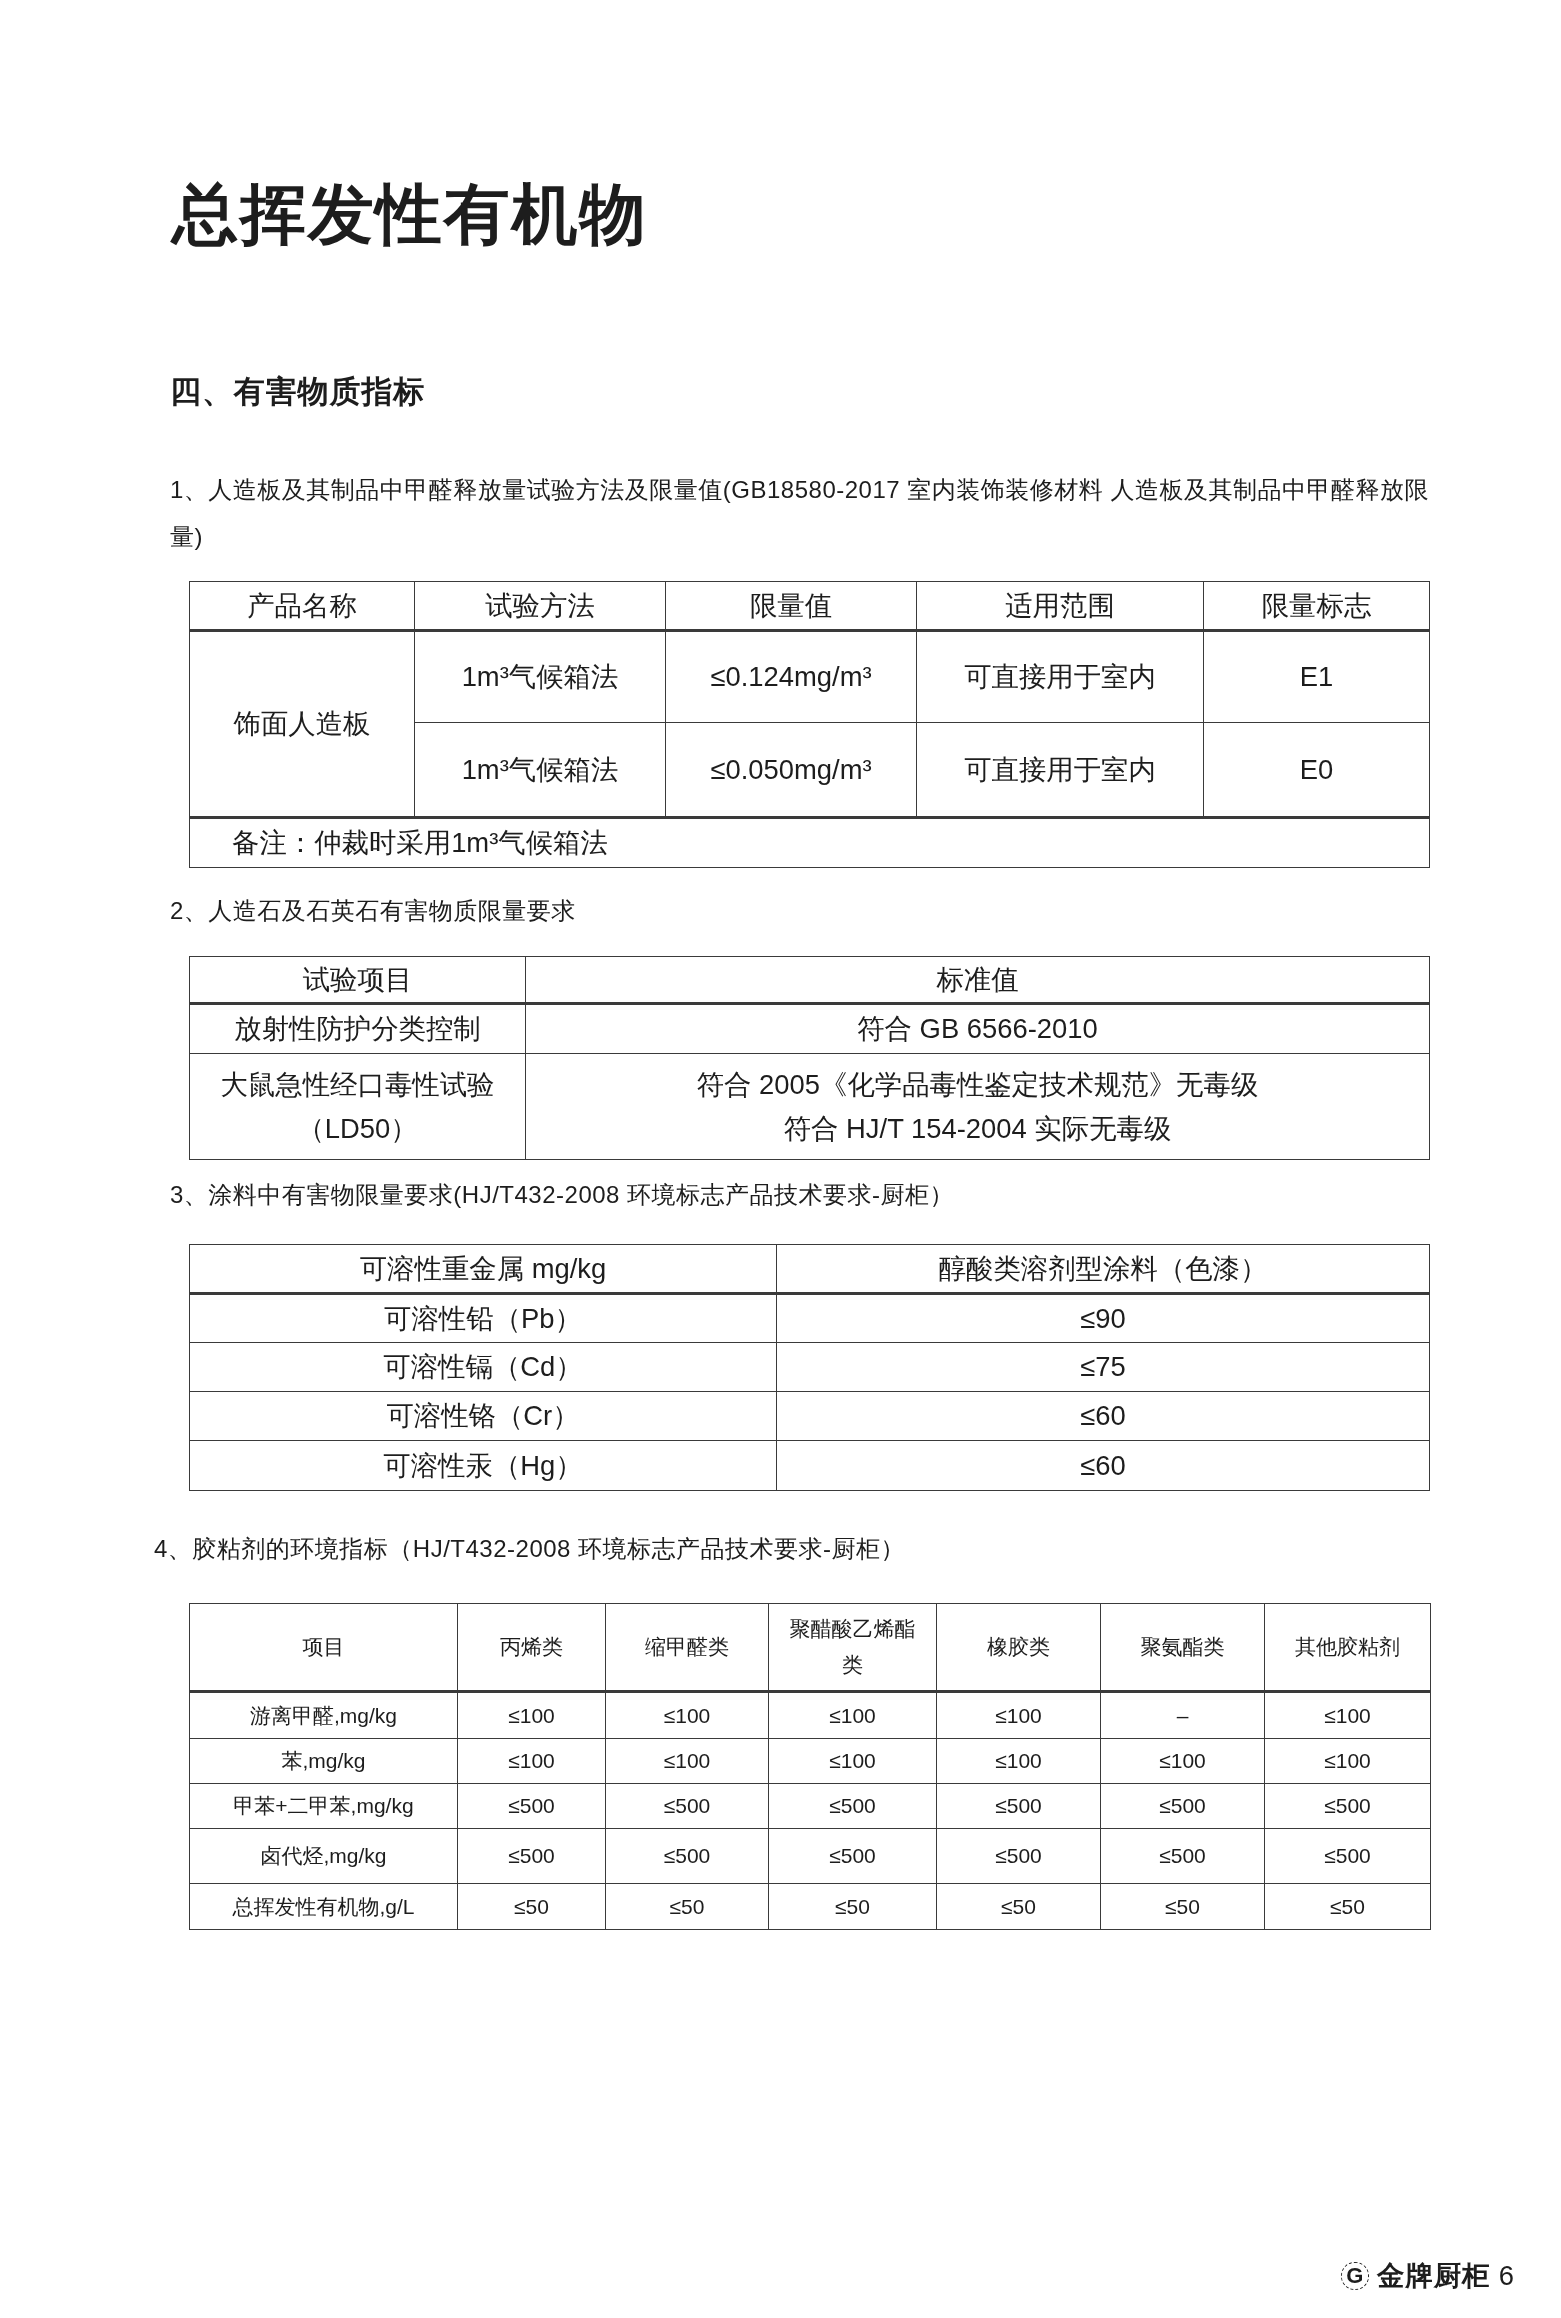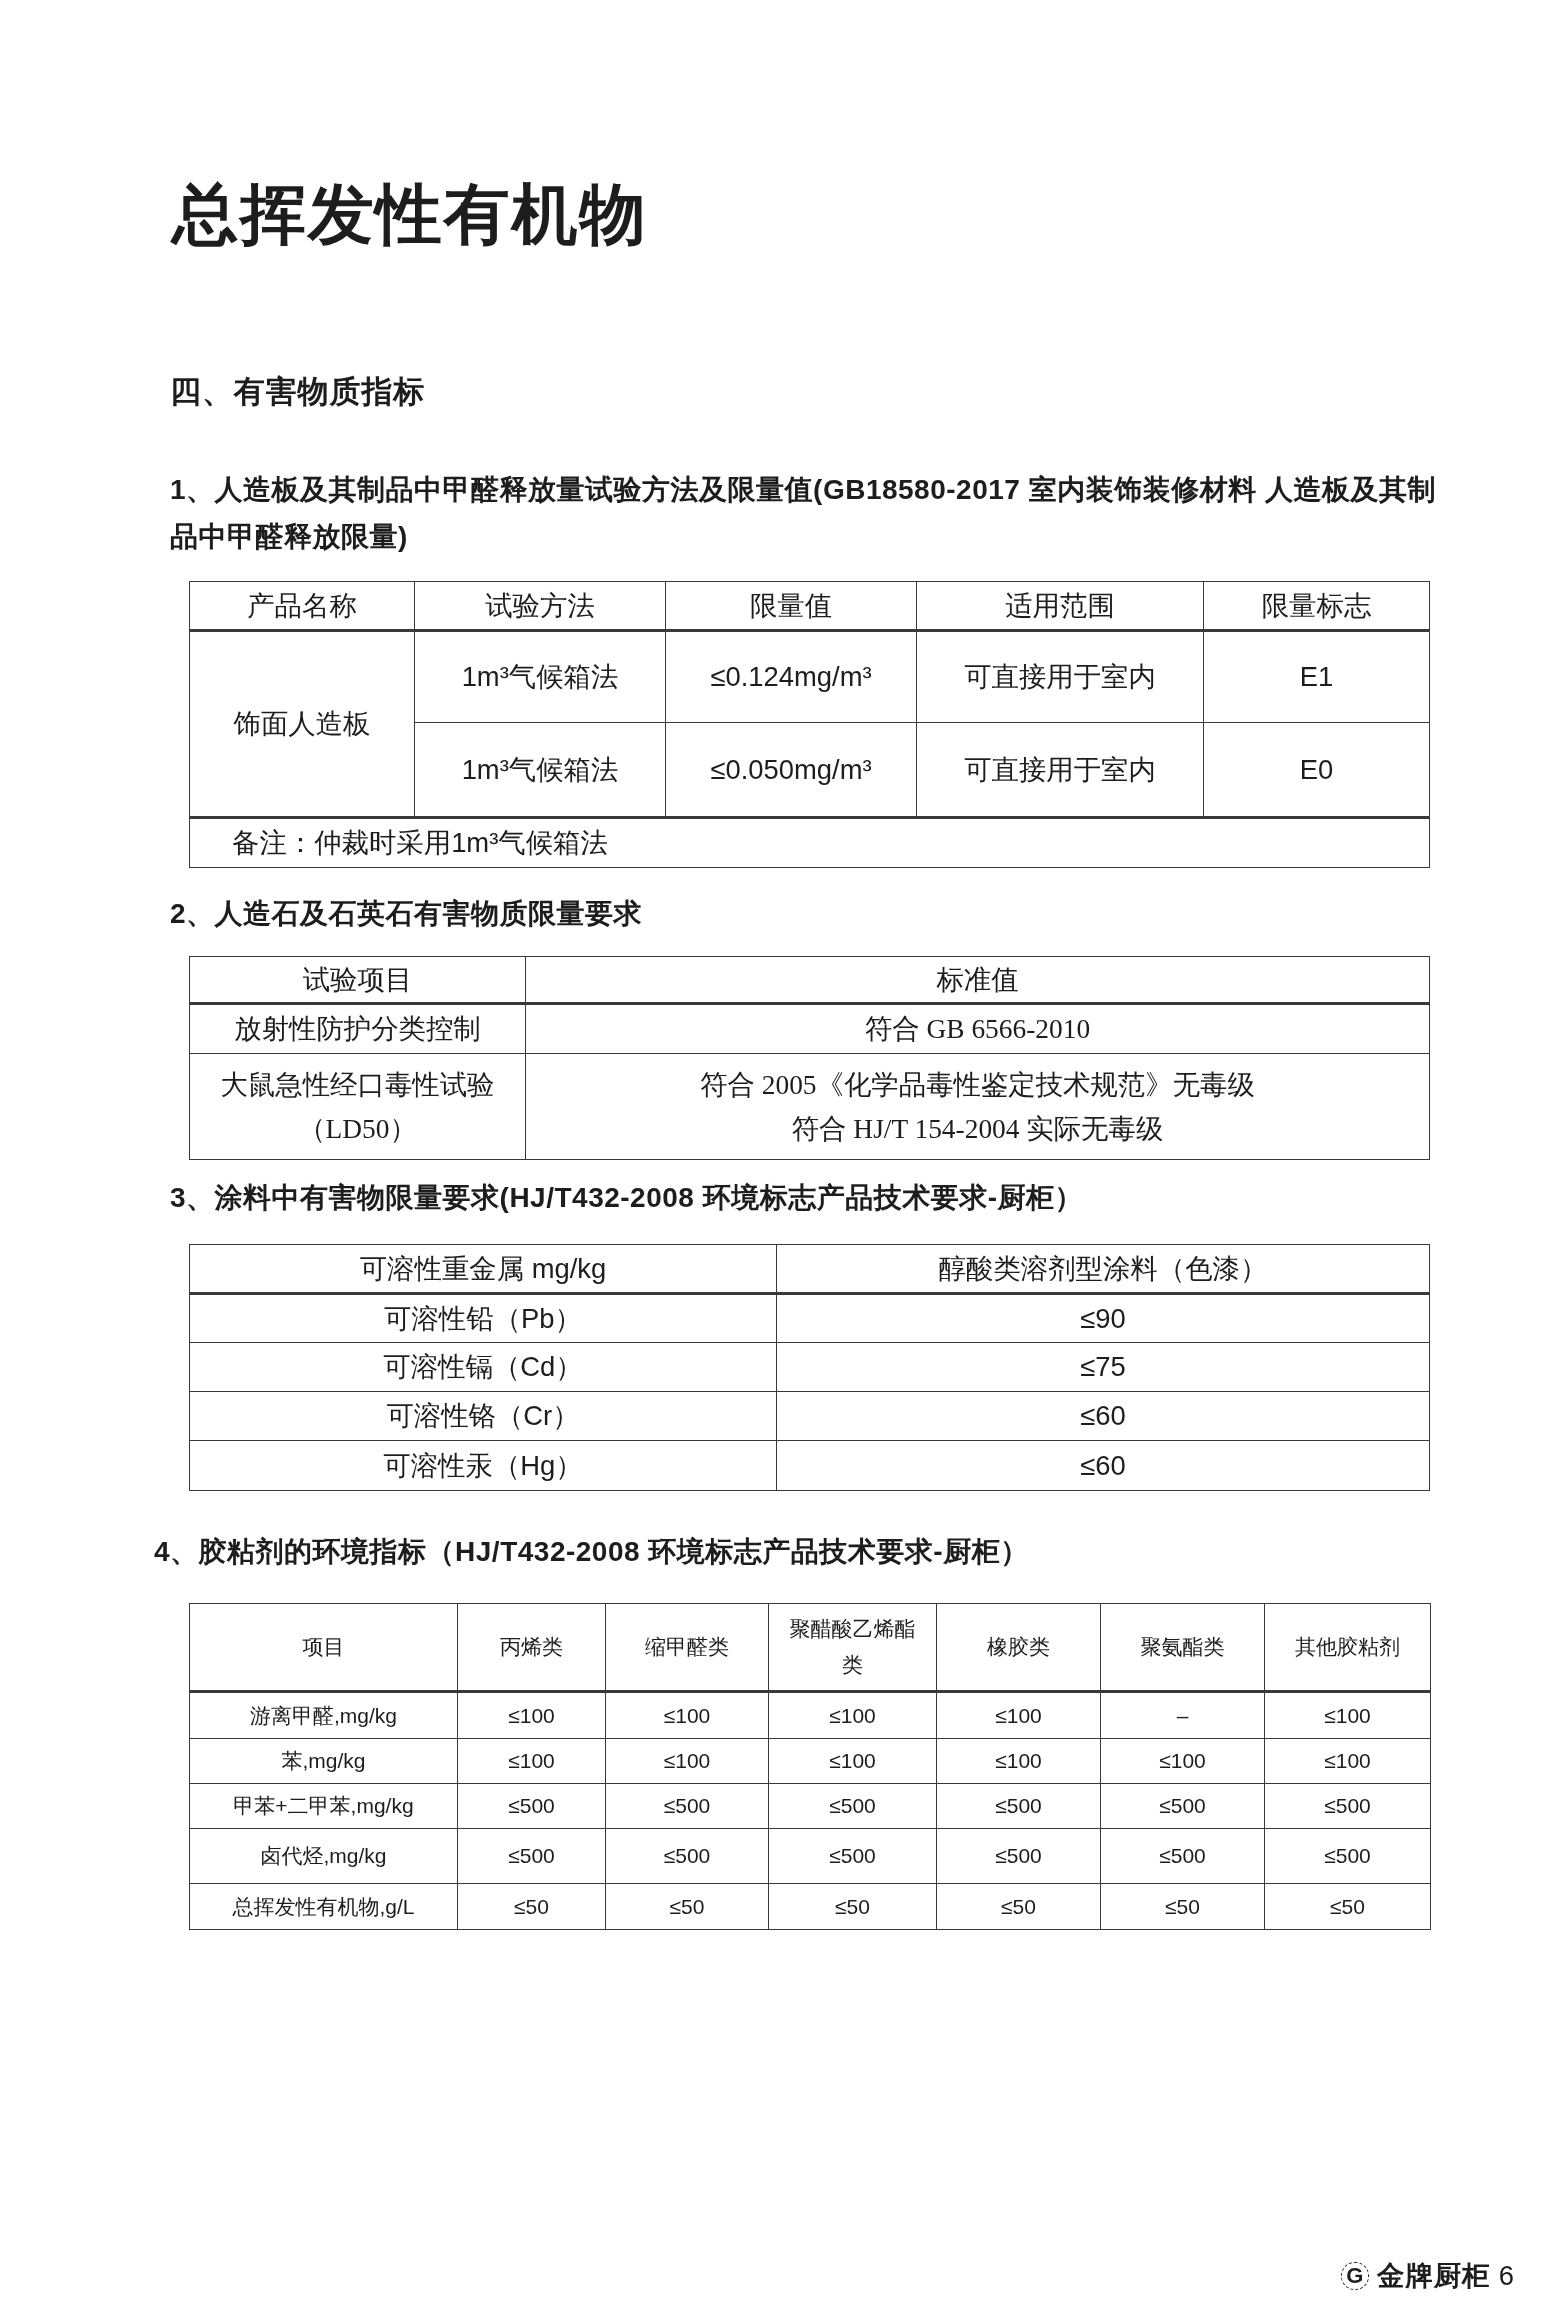--- a/index.html
+++ b/index.html
@@ -14,21 +14,21 @@
   .doc-title{
     position:absolute;left:172px;top:170px;
     margin:0;font-size:66px;font-weight:bold;letter-spacing:1.9px;
   }
   .sec-heading{
     position:absolute;left:170px;top:371px;
     margin:0;font-size:31px;font-weight:bold;letter-spacing:0.9px;
   }
   .item-heading{
     position:absolute;margin:0;
-    font-size:28px;font-weight:bold;letter-spacing:0.5px;
+    font-size:24px;font-weight:normal;letter-spacing:0.5px;
   }
   #ih1{left:170px;top:466px;width:1287px;line-height:47px;}
   #ih2{left:170px;top:895px;}
   #ih3{left:170px;top:1179px;}
   #ih4{left:154px;top:1533px;}
 
   table.t{
     position:absolute;left:189px;
     border-collapse:collapse;table-layout:fixed;
     font-size:27.4px;color:#1d1d1d;
@@ -39,21 +39,21 @@
     font-weight:normal;padding:0;
     overflow:hidden;
   }
   table.t tr.hr th{border-bottom:3.8px solid #3a3a3a;}
 
   #t1{top:581px;width:1240px;}
   #t1 .note-cell{
     text-align:left;padding-left:42px;
     border-top:3.8px solid #3a3a3a;
   }
-  #t2{top:956px;width:1240px;font-family:Liberation Serif, serif;}
+  #t2{top:956px;width:1240px;}
   .two-line div{line-height:44px;}
   #t3{top:1244px;width:1240px;padding-left:28px;}
   #t4{top:1603px;width:1240px;font-size:21px;}
   #t4 tr.hr th{line-height:36px;}
   #t4 .narrow-th{padding:0 13.2px;}
 
   .footer{
     position:absolute;top:2258px;right:47px;
     display:flex;align-items:center;gap:8.5px;
   }

